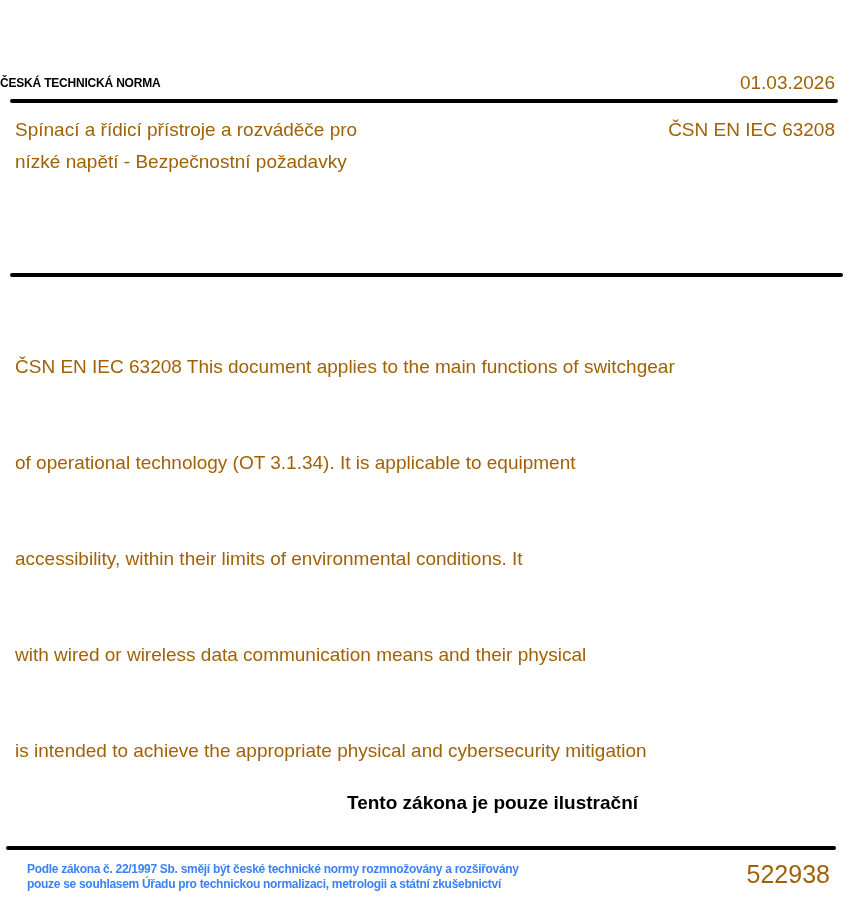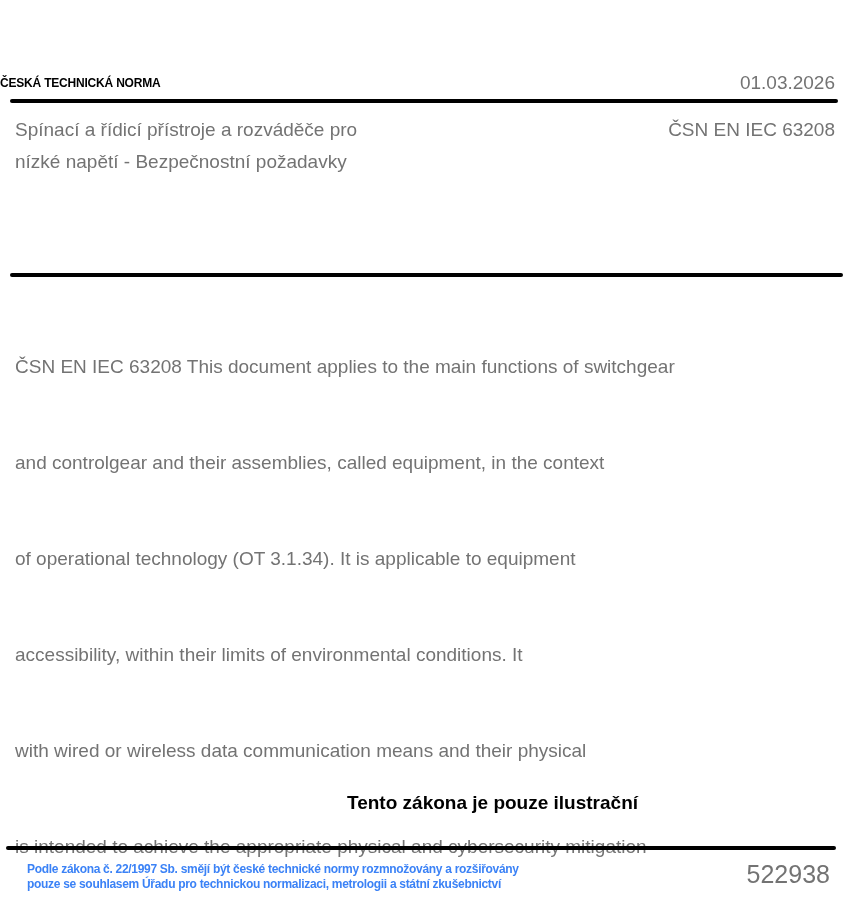--- a/index.html
+++ b/index.html
@@ -1,21 +1,21 @@
 <!DOCTYPE html>
 <html><head>
   <meta charset="utf-8">
   <style>
     html, body { margin: 0; padding: 0; background: #ffffff; }
     body {
       width: 865px; height: 914px; position: relative; overflow: hidden;
       font-family: "Liberation Sans", sans-serif;
     }
     .abs { position: absolute; }
-    .teal { color: #737373; }
+    .teal { color: #a16207; }
     #norm-title {
       left: 0; top: 76px; font-size: 12px; font-weight: bold; color: #000;
       letter-spacing: -0.2px;
     }
     #date {
       right: 30px; top: 72px; font-size: 19px; text-align: right;
     }
     .rule { background: #000; height: 4px; border-radius: 2px; }
     #rule-top { left: 10px; top: 99px; width: 828px; }
     #rule-mid { left: 10px; top: 273px; width: 833px; }
@@ -54,21 +54,20 @@
 </div>
 
 <div class="abs teal" id="std-id">
   <div>ČSN EN IEC 63208</div>
 </div>
 
 <div class="abs rule" id="rule-mid"></div>
 
 <div class="abs teal" id="body-text">
   <div>ČSN EN IEC 63208 This document applies to the main functions of switchgear</div>
-  <div>and controlgear and their assemblies, called equipment, in the context</div>
   <div>of operational technology (OT 3.1.34). It is applicable to equipment</div>
   <div>accessibility, within their limits of environmental conditions. It</div>
   <div>with wired or wireless data communication means and their physical</div>
   <div>is intended to achieve the appropriate physical and cybersecurity mitigation</div>
   
   
   
   
   
   

